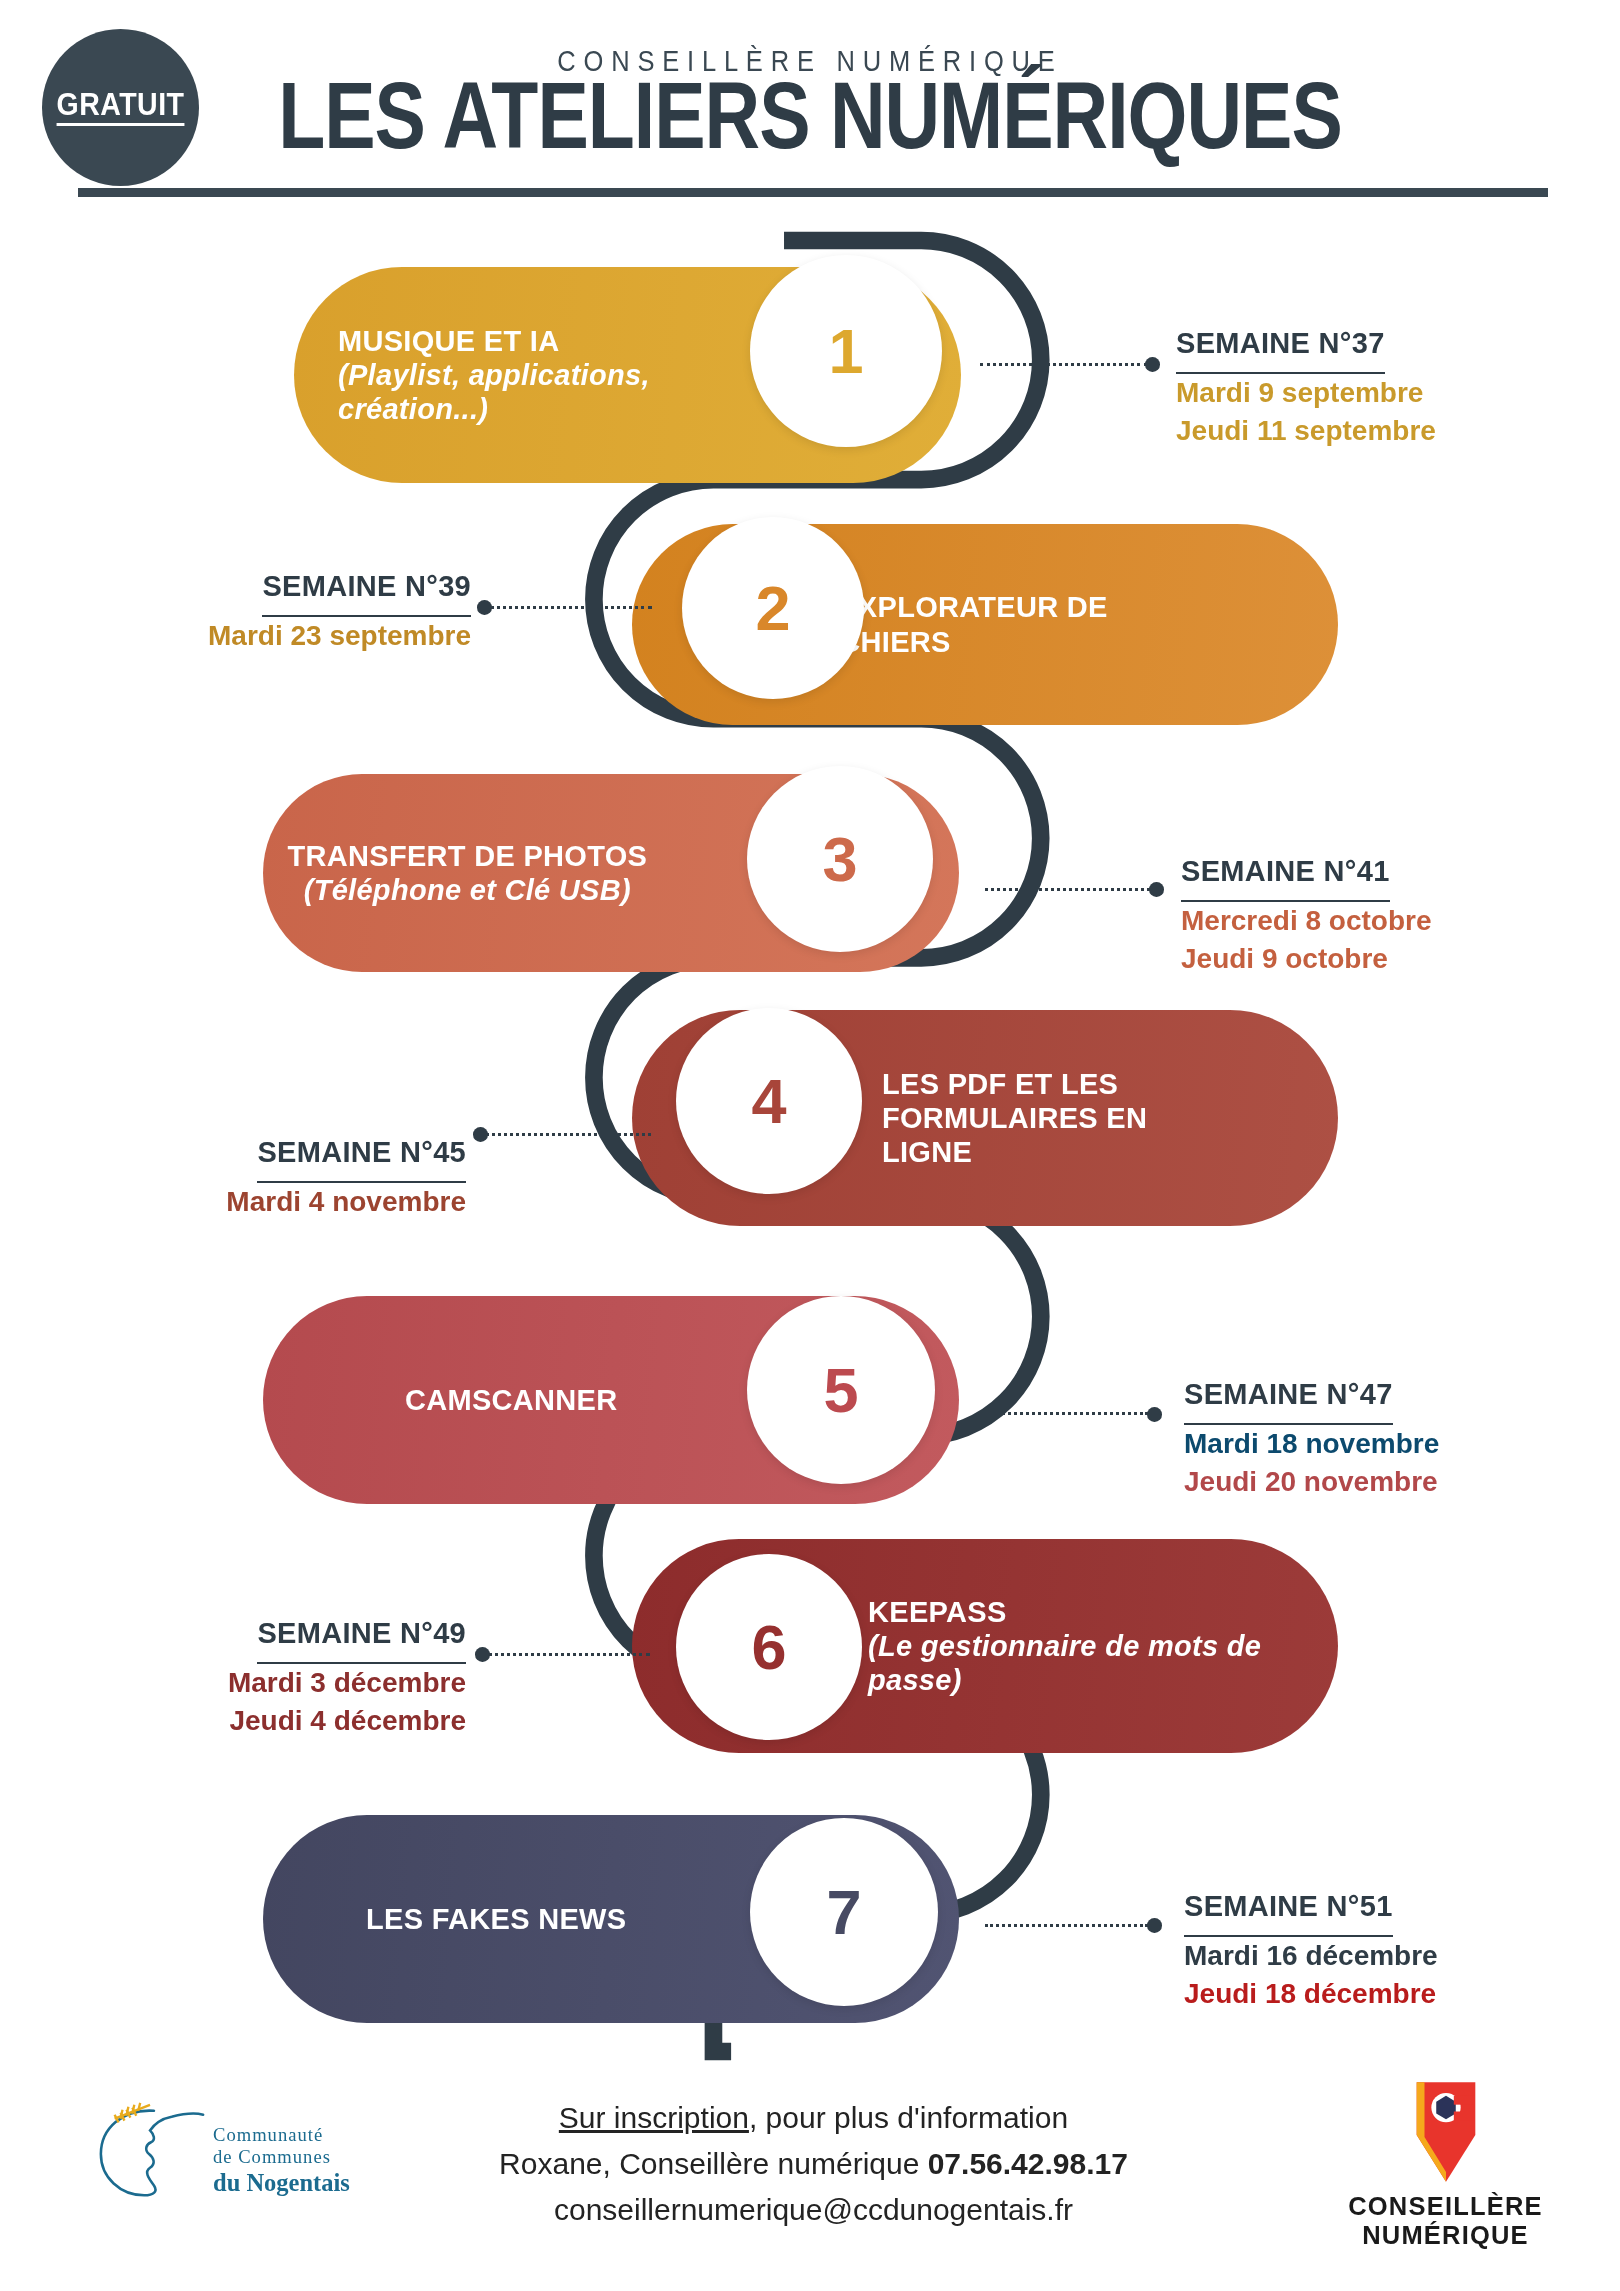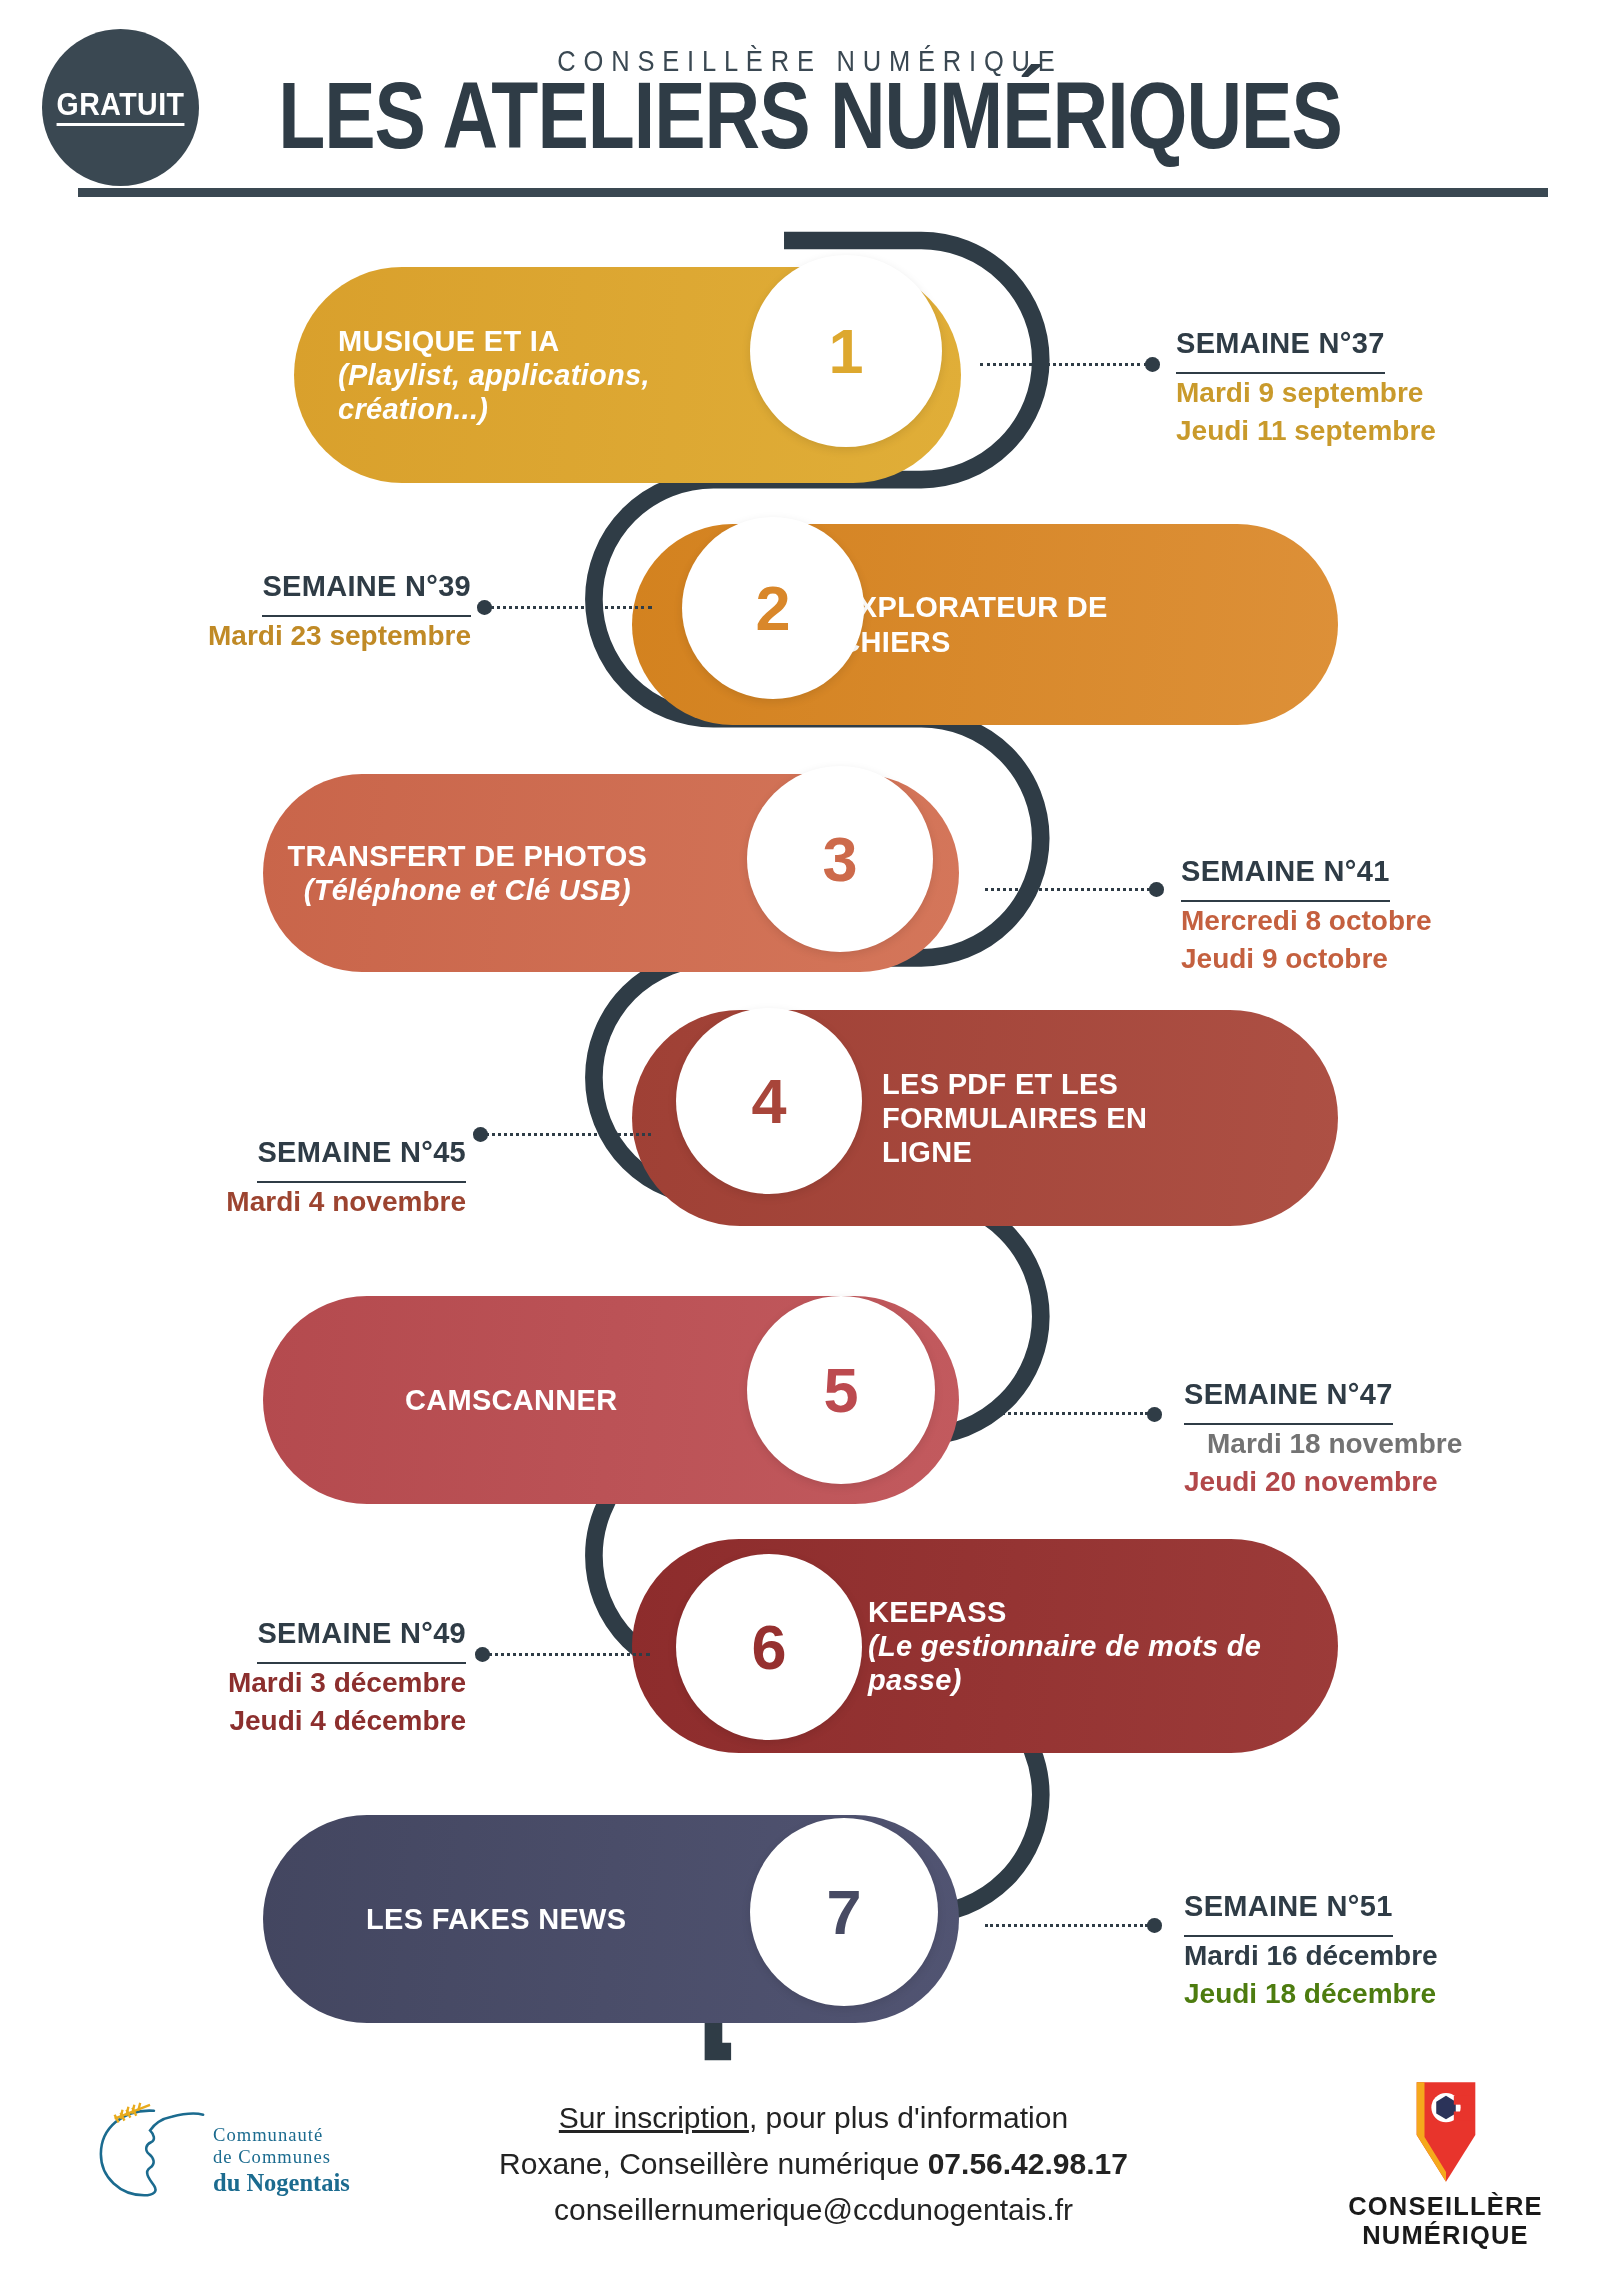--- a/index.html
+++ b/index.html
@@ -216,21 +216,21 @@
           <span class="sub"></span>
         </div>
       </div>
       <div class="badge-num" style="left:747px;top:1296px;width:188px;height:188px;color:#bc4a4f;">
         <span>5</span>
       </div>
       <div class="dot" style="left:1147px;top:1407px;"></div>
       <div class="connector" style="left:985px;top:1412px;width:163px;"></div>
       <div class="dates right" style="left:1184px;top:1378px;width:392px;">
         <div class="week">SEMAINE N°47</div>
-        <div class="d" style="color:#737373;margin-left:23px;">Mardi 18 novembre</div>
+        <div class="d" style="color:#0c4a6e;">Mardi 18 novembre</div>
         <div class="d" style="color:#b2484a;">Jeudi 20 novembre</div>
       </div>
     </div>
 
     <div class="step">
       <div class="capsule" style="left:632px;top:1539px;width:706px;height:214px;background:linear-gradient(95deg,#8d2c2c,#9c3b39);justify-content:flex-end;">
         <div class="label" style="margin-right:39px;max-width:431px;">
           <span>KEEPASS</span>
           <span class="sub">(Le gestionnaire de mots de passe)</span>
         </div>
@@ -255,21 +255,21 @@
         </div>
       </div>
       <div class="badge-num" style="left:750px;top:1818px;width:188px;height:188px;color:#474a63;">
         <span>7</span>
       </div>
       <div class="dot" style="left:1147px;top:1918px;"></div>
       <div class="connector" style="left:985px;top:1924px;width:163px;"></div>
       <div class="dates right" style="left:1184px;top:1890px;width:392px;">
         <div class="week">SEMAINE N°51</div>
         <div class="d" style="color:#2f3c46;">Mardi 16 décembre</div>
-        <div class="d" style="color:#4d7c0f;">Jeudi 18 décembre</div>
+        <div class="d" style="color:#b91c1c;">Jeudi 18 décembre</div>
       </div>
     </div>
 
   </div>
 
   <div class="footer">
 
     <div class="cc-logo">
       <svg width="118" height="118" viewBox="0 0 120 120">
         <path d="M 62 14 C 30 12 8 32 8 58 C 8 82 28 100 52 100 C 62 100 66 96 62 90

